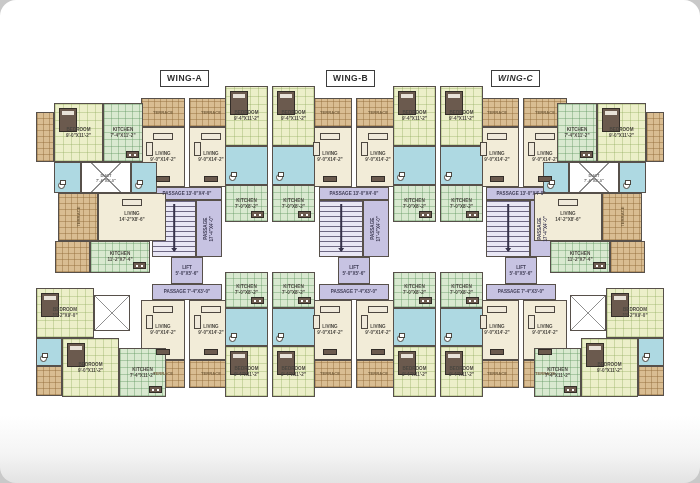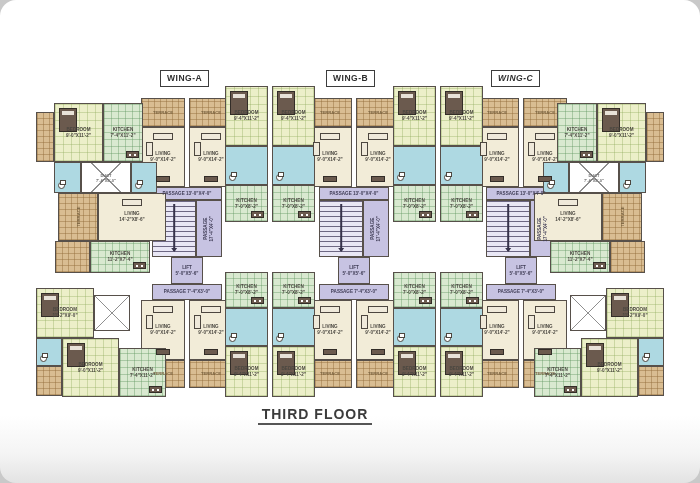--- a/index.html
+++ b/index.html
@@ -511,16 +511,13 @@
         <span class="rlabel">BEDROOM
 9'-0"X11'-2"</span>
       </div>
       <div class="room t-k" style="left: 534px; top: 348px; width: 47px; height: 49px;">
         <div class="furn stove"></div>
         <span class="rlabel">KITCHEN
 7'-4"X11'-2"</span>
       </div>
       <div class="room t-t" style="left: 638px; top: 366px; width: 26px; height: 30px;"></div>
     </div>
-  <div class="floor-title">
-    <span>THIRD FLOOR</span>
-  </div>
 </div>
 
 </body></html>

